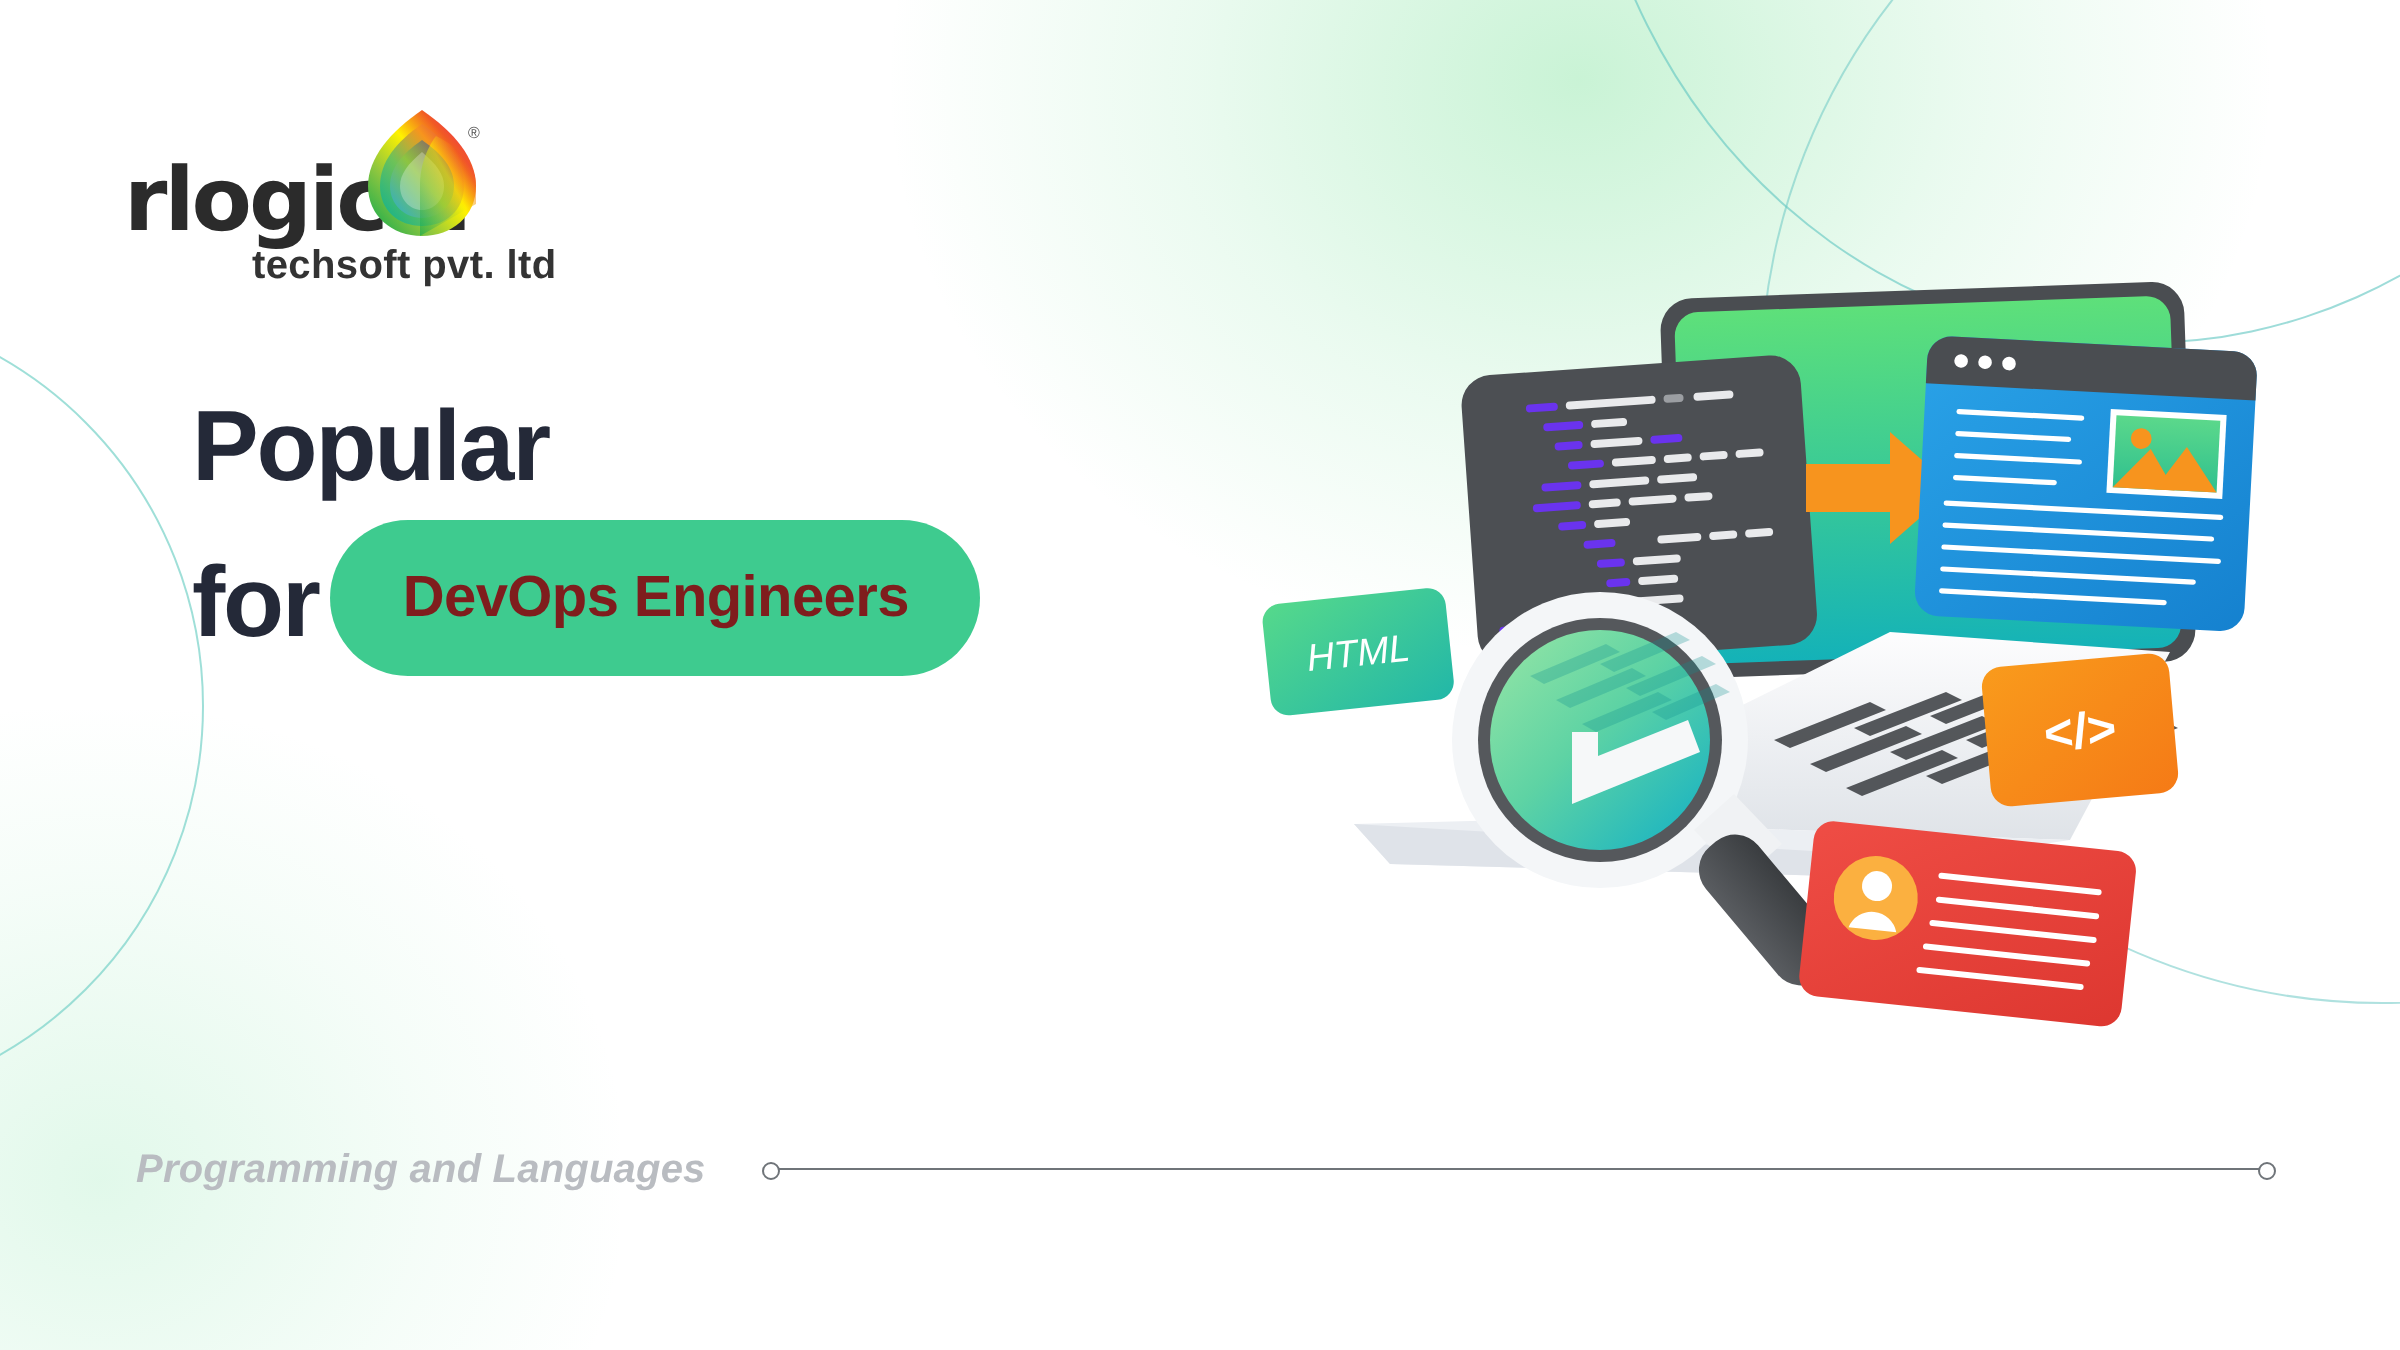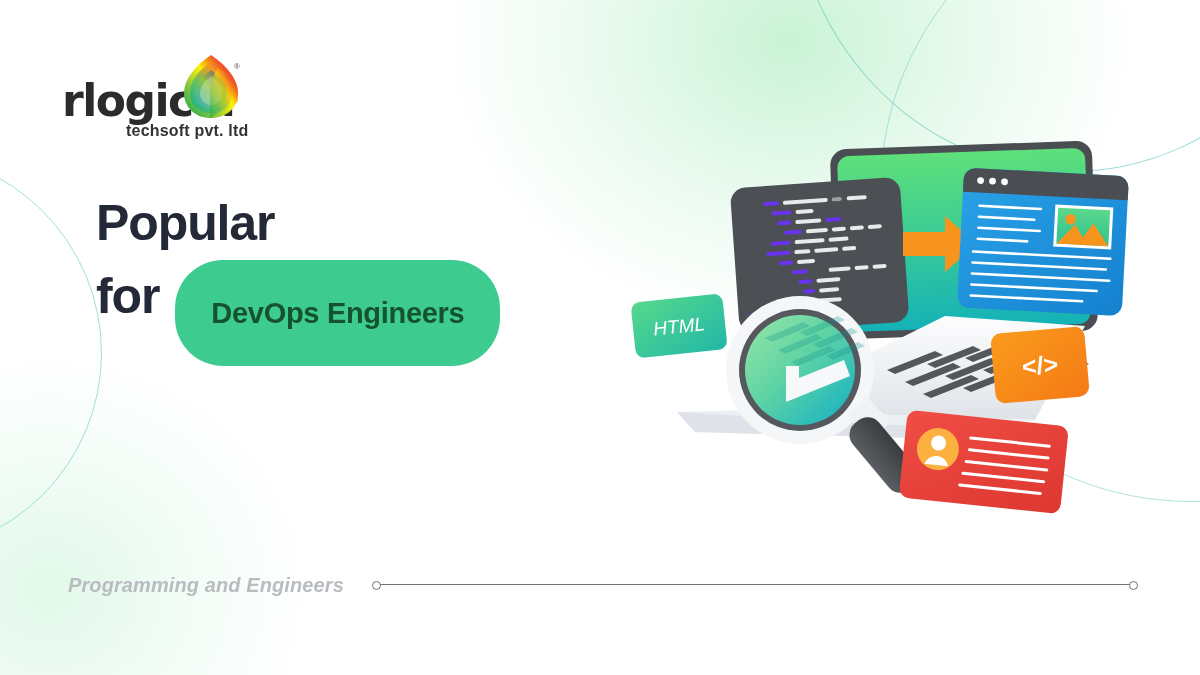--- a/index.html
+++ b/index.html
@@ -34,36 +34,36 @@
     border:1.1px solid #63c6c2;opacity:.62;
   }
 
   
   .logo{position:absolute;left:62px;top:57px;width:240px;height:86px;}
   .logo-word{
     position:absolute;left:0;top:18px;font-size:44px;font-weight:700;letter-spacing:-1.5px;
     color:#2b2b2b;font-family:"DejaVu Sans","Liberation Sans",sans-serif;
   }
   .logo-sub{
-    position:absolute;left:64px;top:65px;font-size:16px;font-weight:700;letter-spacing:.2px;color:#333;
+    position:absolute;left:64px;top:65px;font-size:20px;font-weight:700;letter-spacing:.2px;color:#333;
   }
   .logo-mark{position:absolute;left:118px;top:-5px;width:62px;height:70px;}
   .logo-r{position:absolute;left:172px;top:5px;font-size:8px;color:#555;}
 
   
   .headline{
     position:absolute;left:68px;top:187px;width:640px;
     font-size:50px;line-height:73px;font-weight:800;color:#242938;letter-spacing:-1.1px;margin-left:28px;
   }
   .hl-line{display:block;white-space:nowrap;}
-  .hl-forrow{display:flex;align-items:flex-start;gap:16px;}
+  .hl-forrow{display:flex;align-items:flex-end;gap:6px;}
   .pill{
     display:inline-flex;align-items:center;justify-content:center;
-    background:#3ecb8f;color:#14532d;border-radius:48px;
-    padding:16px 36px;height:74px;font-size:29px;font-weight:700;letter-spacing:-.3px;
+    background:#3ecb8f;color:#7f1d1d;border-radius:48px;
+    padding:2px 36px;height:74px;font-size:29px;font-weight:700;letter-spacing:-.3px;
     white-space:nowrap;
   }
 
   
   .footer{position:absolute;left:68px;top:565px;width:1070px;height:40px;display:flex;align-items:center;}
   .footer-label{
     font-size:20px;font-style:italic;font-weight:600;color:#b9bcc1;letter-spacing:.1px;white-space:nowrap;
   }
   .footer-rule{position:relative;flex:1;margin-left:28px;height:12px;}
   .footer-rule:before{
@@ -122,21 +122,21 @@
 
   <div class="headline">
     <span class="hl-line">Popular</span>
     <span class="hl-line hl-forrow">
       <span>for</span>
       <span class="pill">DevOps Engineers</span>
     </span>
   </div>
 
   <div class="footer">
-    <span class="footer-label">Programming and Engineers</span>
+    <span class="footer-label">Programming and Languages</span>
     <span class="footer-rule">
       <i class="dot-l"></i>
       <i class="dot-r"></i>
     </span>
   </div>
 
   <div class="illus">
     <svg width="570" height="430" viewBox="0 0 570 430">
       <defs>
         <linearGradient id="scr" x1="0.5" y1="0" x2="0.5" y2="1">

